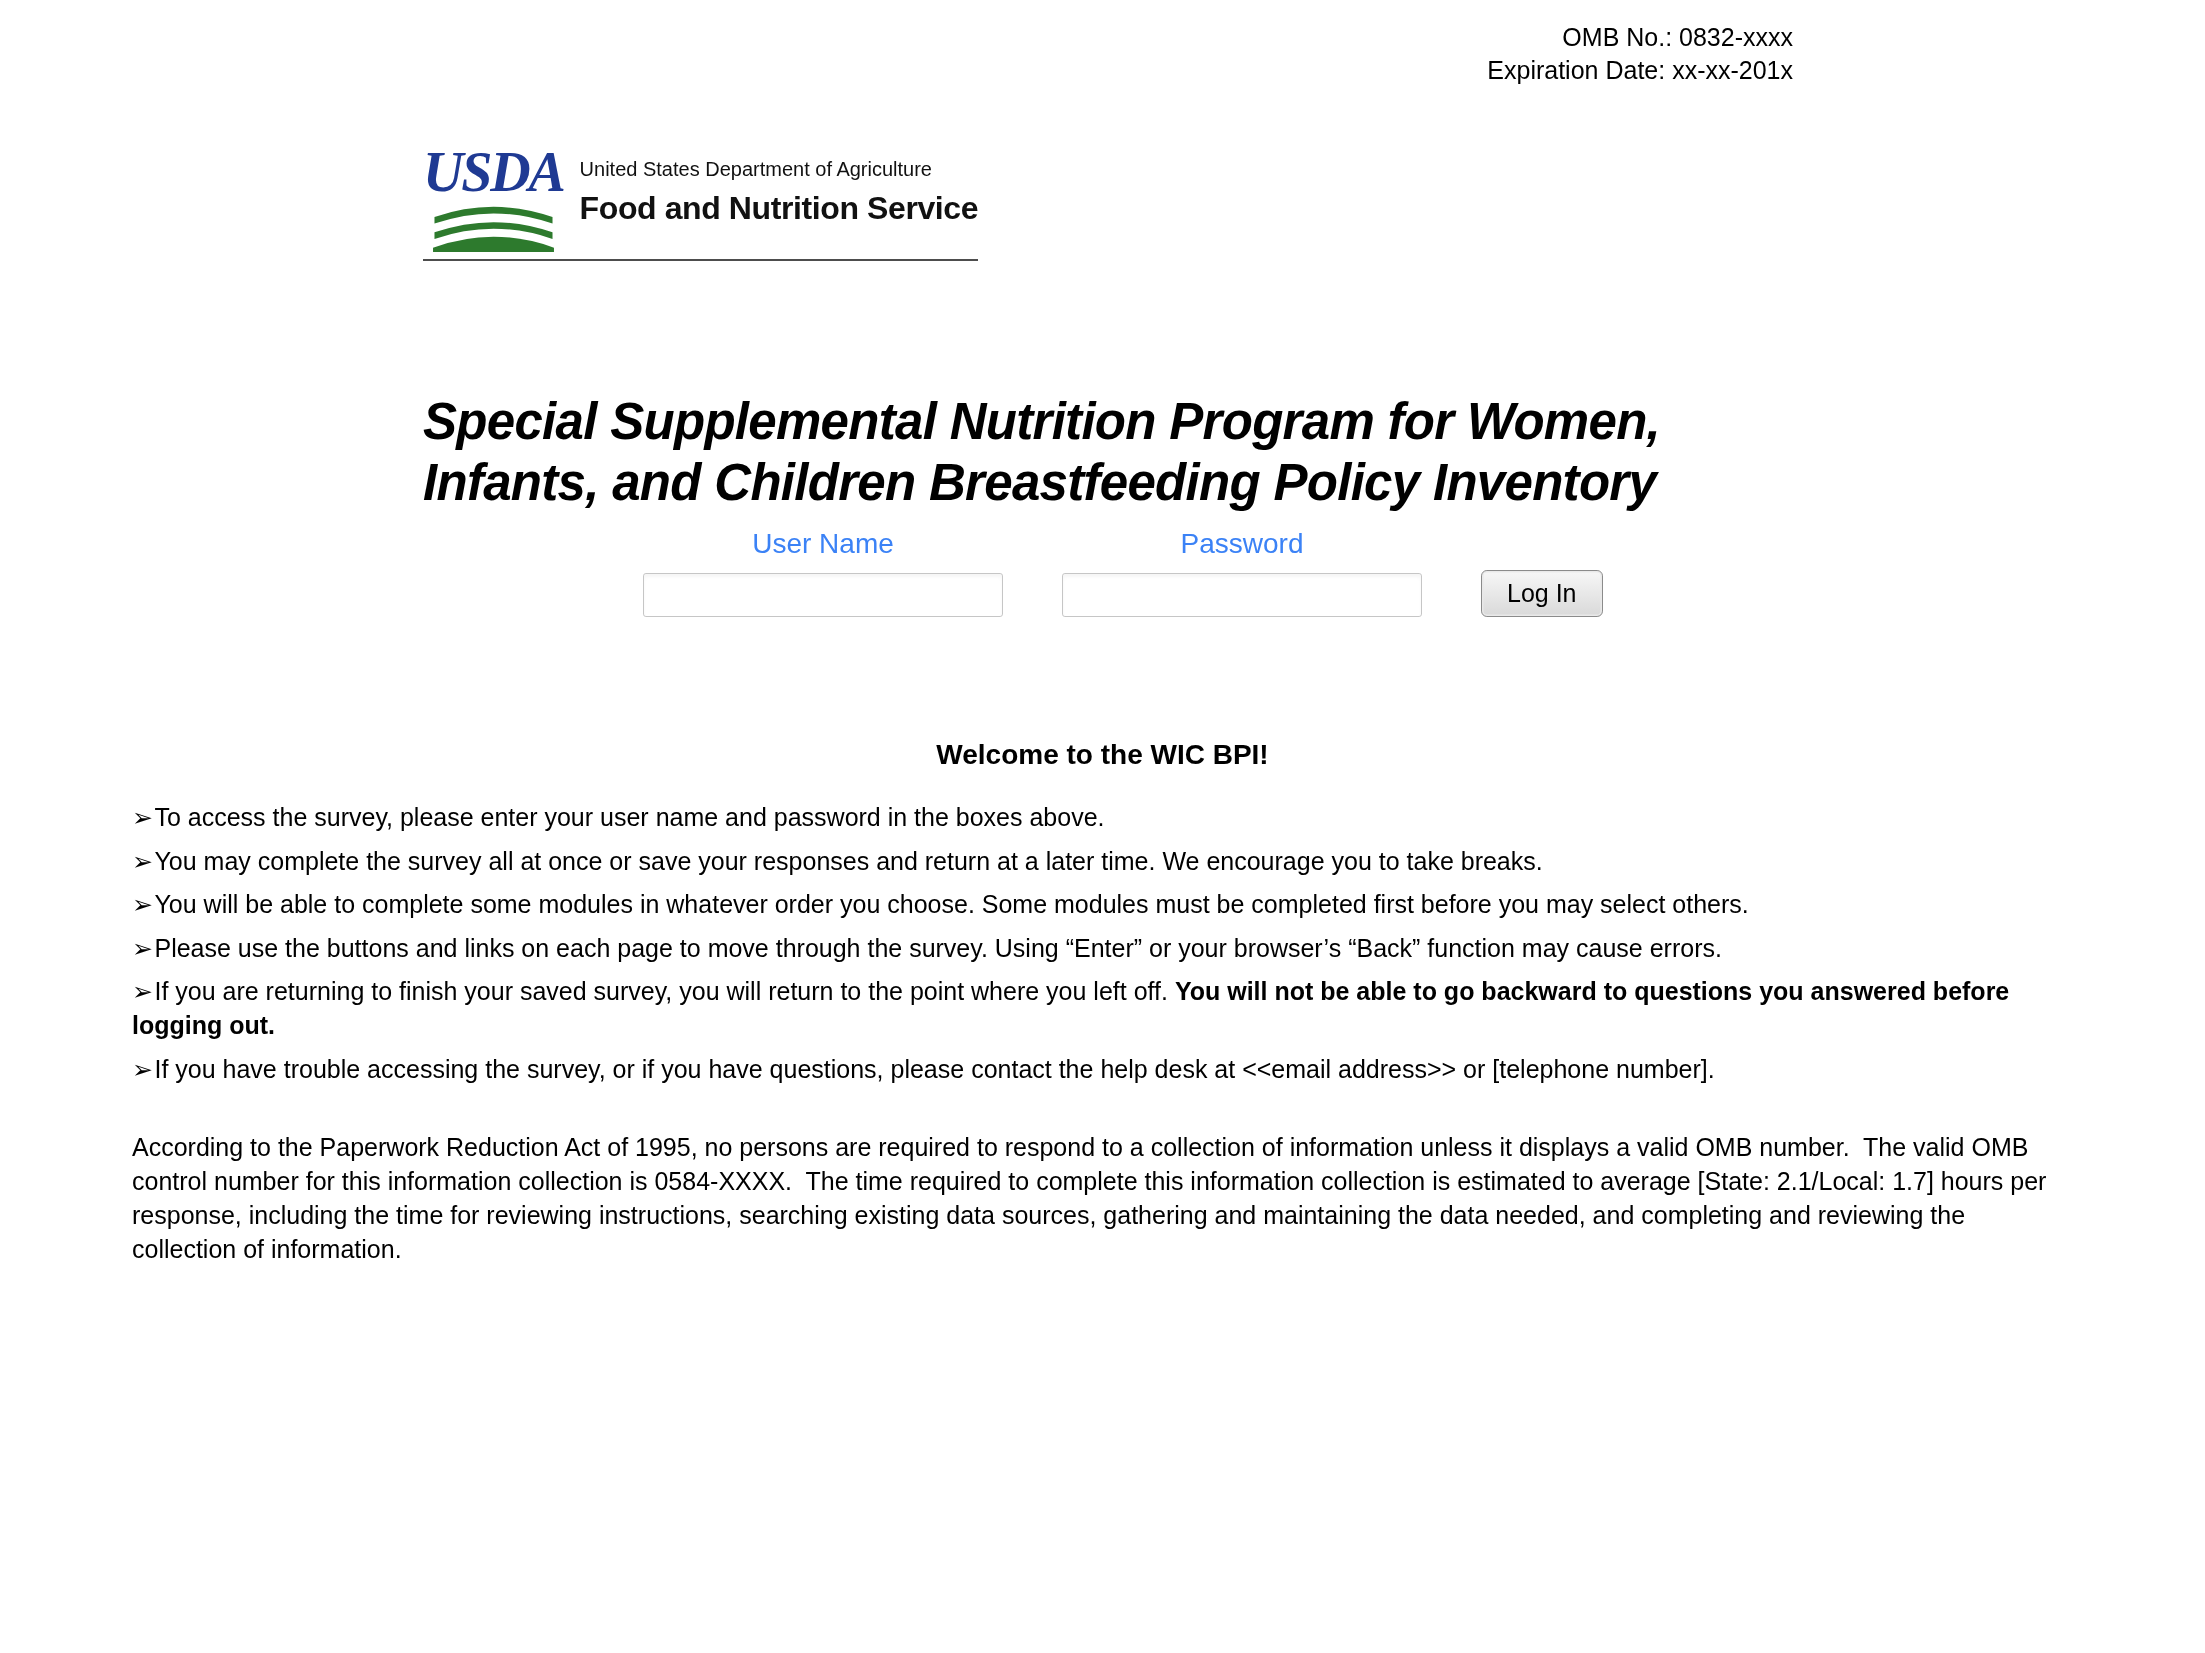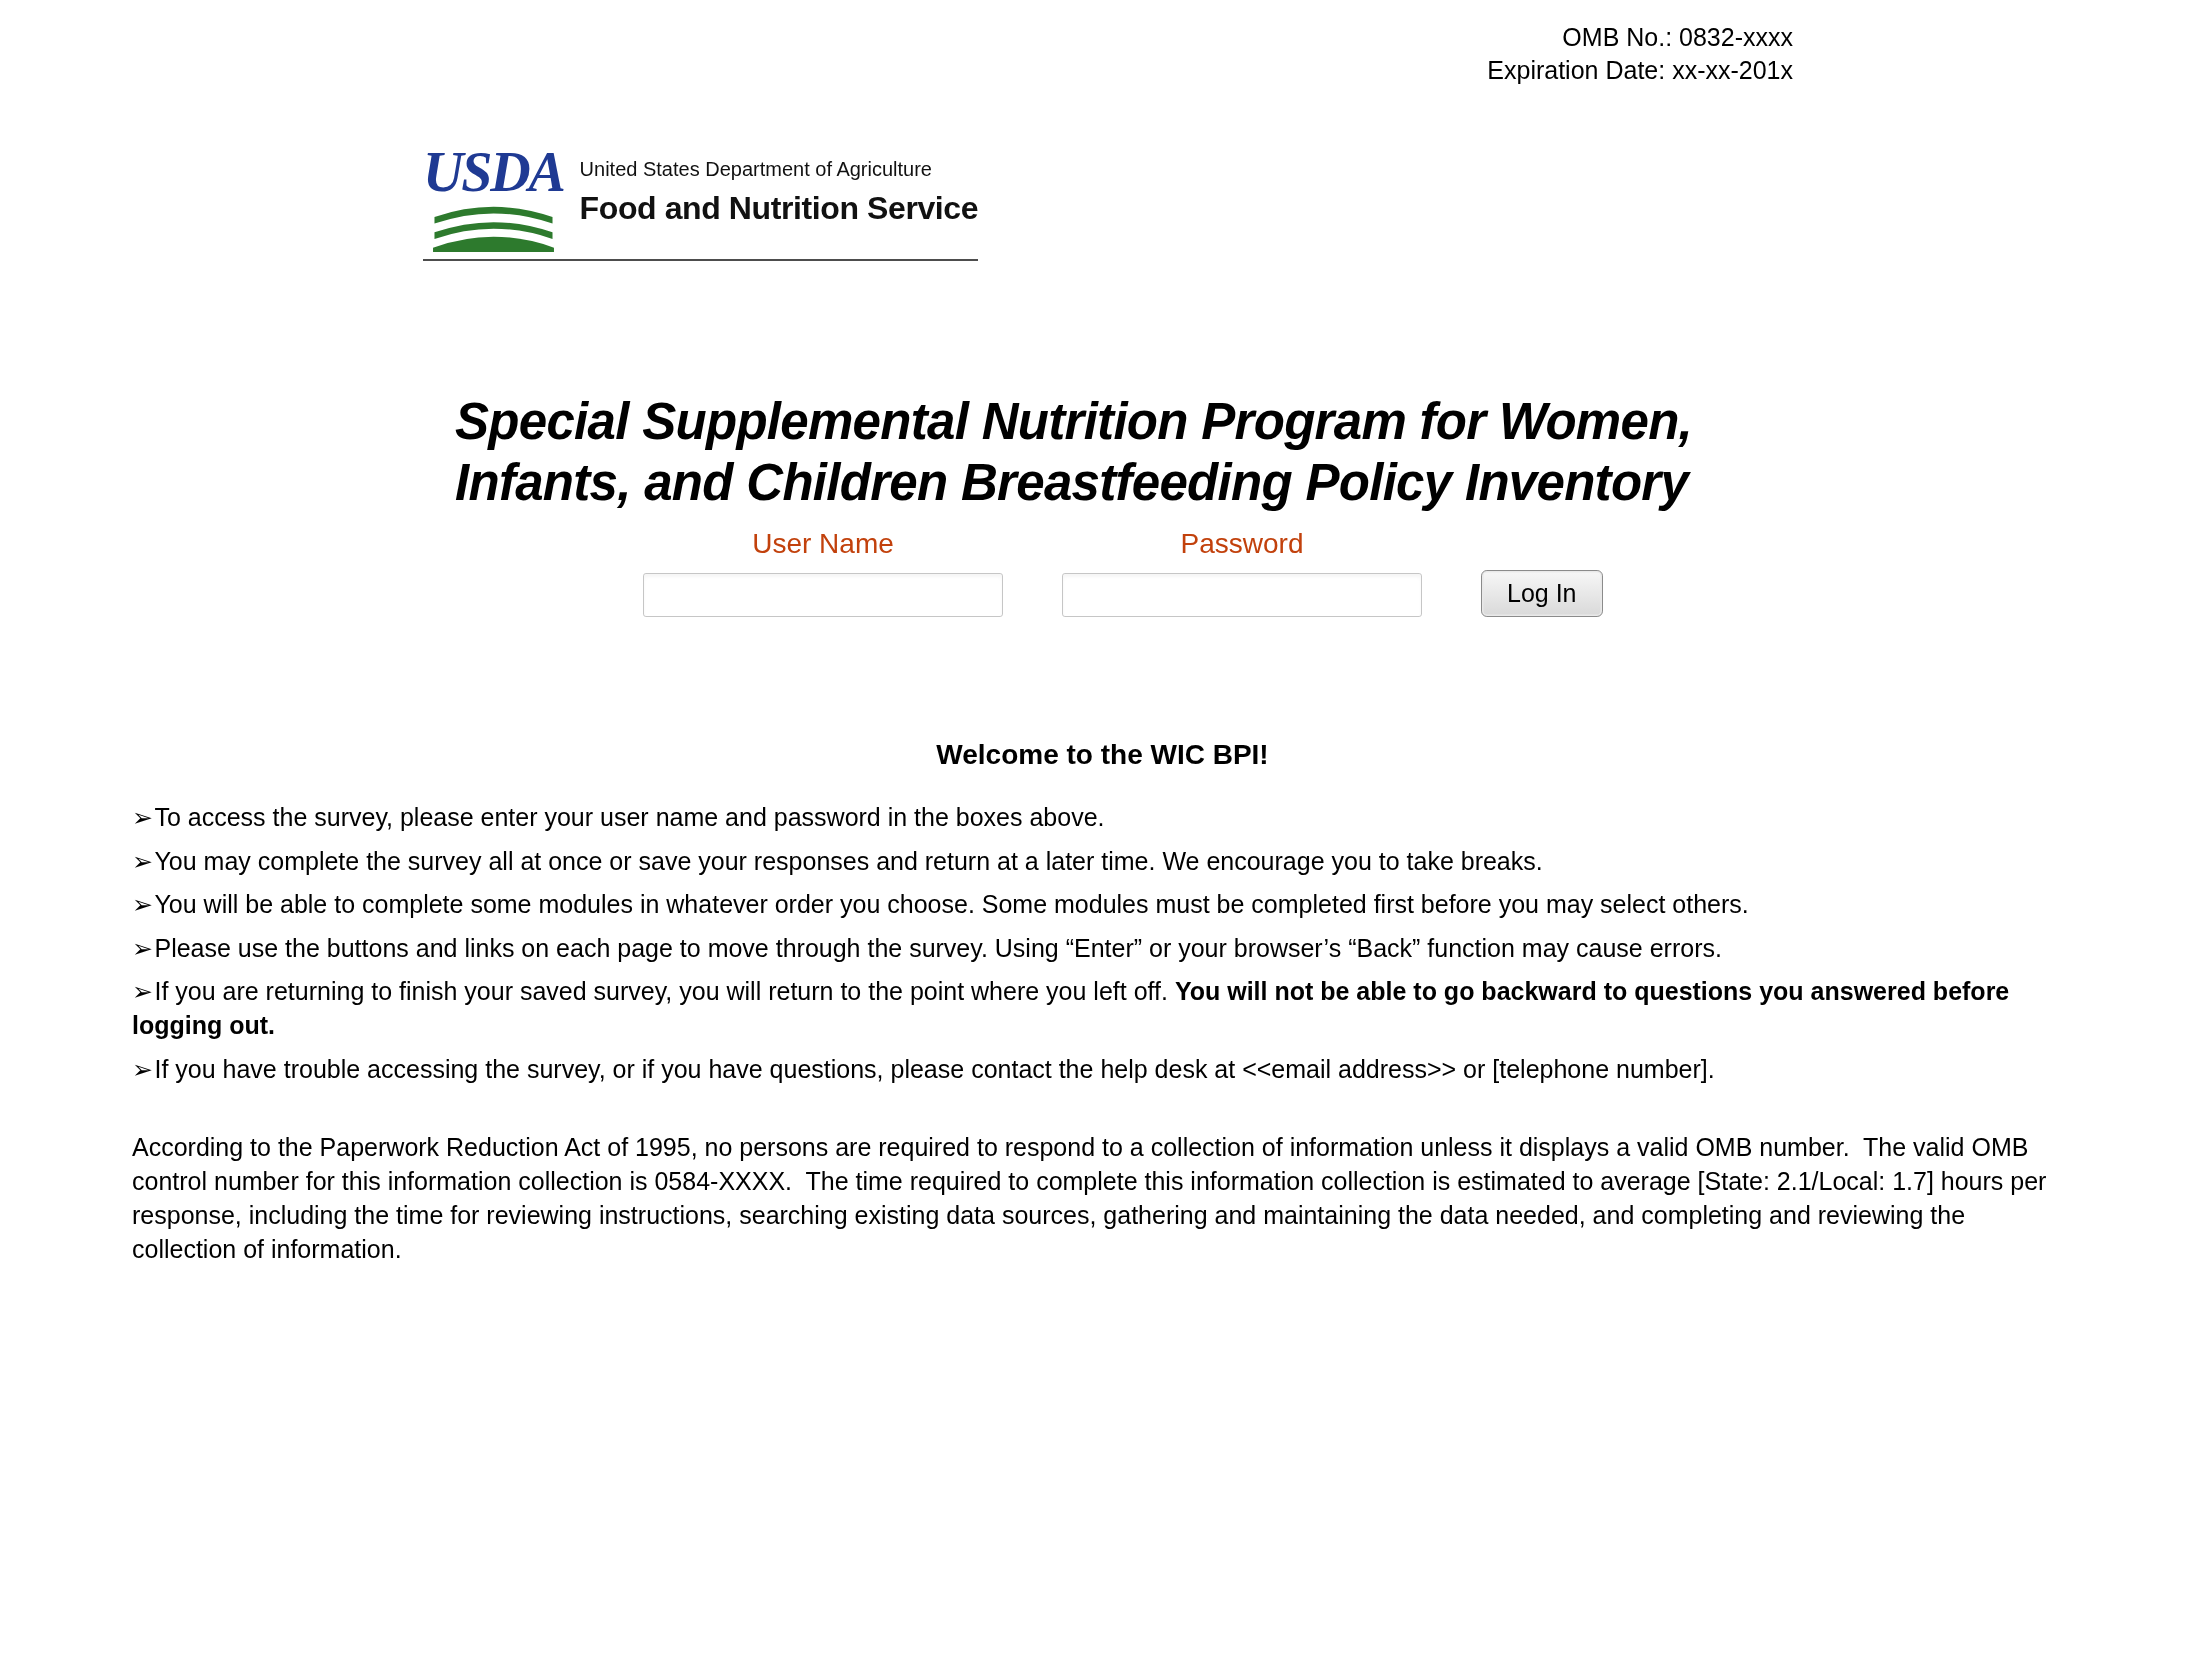--- a/index.html
+++ b/index.html
@@ -57,33 +57,33 @@
     left:423px;
     top:391px;
     width:1455px;
     font-size:51px;
     font-weight:bold;
     font-style:italic;
     line-height:1.2;
     letter-spacing:-0.7px;
     color:#000;
   }
-  .title .line { display:block;margin-left:32px; }
+  .title .line { display:block; }
 
   
   .login-row {
     position:absolute;
     left:643px;
     top:528px;
     display:flex;
     align-items:flex-end;
     gap:59px;
   }
   .login-field { display:flex; flex-direction:column; align-items:center; }
-  .login-label { font-size:28px; color:#c2410c; margin-bottom:13.2px; }
+  .login-label { font-size:28px; color:#3b82f6; margin-bottom:13.2px; }
   .login-input {
     width:360px;
     height:44px;
     border:1.5px solid #c6c6c6;
     border-radius:2.9px;
     font-size:23.5px;
     font-family:"Liberation Sans", sans-serif;
     padding:0 10.3px;
     background:#ffffff;
     box-shadow:inset 0 2.9px 3.7px rgba(0,0,0,0.04);

